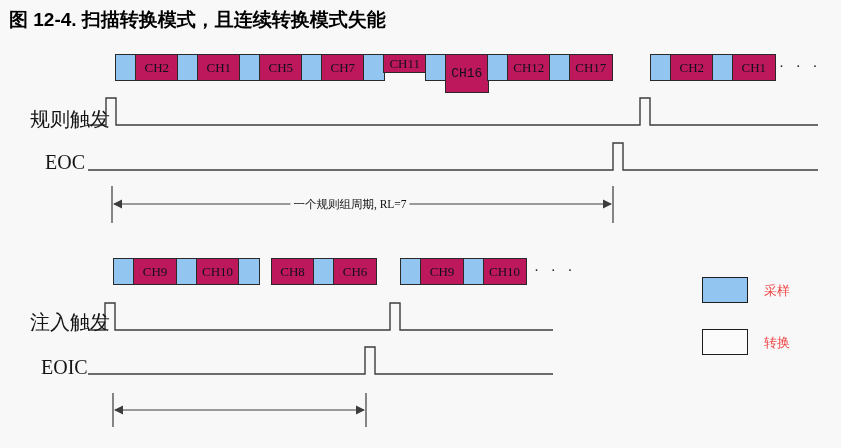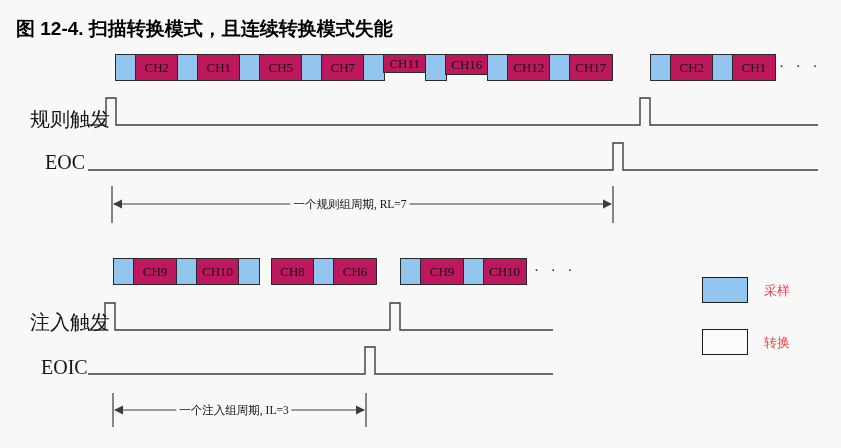--- a/index.html
+++ b/index.html
@@ -1,20 +1,20 @@
 <!DOCTYPE html>
 <html><head>
 <meta charset="utf-8">
 <style>
   html,body{margin:0;padding:0;background:#fff;}
   #canvas{position:relative;width:841px;height:448px;background:#f8f8f8;overflow:hidden;
           font-family:"Liberation Serif","DejaVu Serif",serif;}
   #wave-svg{position:absolute;left:0;top:0;}
-  .title{position:absolute;left:16px;top:7px;font-family:"Liberation Sans","DejaVu Sans",sans-serif;
-         font-weight:bold;font-size:19px;color:#000;white-space:nowrap;margin-top:9px;}
+  .title{position:absolute;left:9px;top:7px;font-family:"Liberation Sans","DejaVu Sans",sans-serif;
+         font-weight:bold;font-size:19px;color:#000;white-space:nowrap;}
   .sig-label{position:absolute;font-size:20px;color:#151515;white-space:nowrap;}
   .chan-group{position:absolute;display:flex;}
   .cell{box-sizing:border-box;border:1.5px solid #2a2a2a;}
   .cell + .cell{margin-left:-1.5px;}
   .cell.sample{background:#92c6f0;}
   .cell.convert{background:#be185d;display:flex;align-items:center;justify-content:center;
                 font-size:13px;color:#101018;}
   .dots{position:absolute;font-size:15px;letter-spacing:4px;color:#222;white-space:nowrap;}
   .period-text{position:absolute;transform:translateX(-50%);font-size:11.5px;color:#111;
                background:#f8f8f8;padding:0 3px;white-space:nowrap;line-height:15px;text-align:right;}
@@ -50,40 +50,39 @@
 
   <div class="sig-label" style="left:30px;top:106px">规则触发</div>
   <div class="sig-label" style="left:45px;top:151px">EOC</div>
   <div class="sig-label" style="left:30px;top:309px">注入触发</div>
   <div class="sig-label" style="left:41px;top:356px">EOIC</div>
 
   <div class="dots" style="left:779px;top:58px">· · ·</div>
   <div class="dots" style="left:534px;top:262px">· · ·</div>
 
   <div class="period-text" style="left: 350px; top: 197px; z-index: 5;">一个规则组周期, RL=7</div>
-  <div class="period-text" style="left: 234px; top: 403px; z-index: 5;">一个注入组周期, IL=3</div>
 
   <div class="legend-swatch sample" style="left:702px;top:277px"></div>
   <div class="legend-label" style="left:764px;top:282px">采样</div>
   <div class="legend-swatch convert" style="left:702px;top:329px"></div>
   <div class="legend-label" style="left:764px;top:334px">转换</div>
 
 <div class="chan-group" style="left: 115px; top: 54px;">
       <div class="cell sample" style="width: 21.5px; height: 27px;"></div>
       <div class="cell convert" style="width: 43.5px; height: 27px;">CH2</div>
       <div class="cell sample" style="width: 21.5px; height: 27px;"></div>
       <div class="cell convert" style="width: 43.5px; height: 27px;">CH1</div>
       <div class="cell sample" style="width: 21.5px; height: 27px;"></div>
       <div class="cell convert" style="width: 43.5px; height: 27px;">CH5</div>
       <div class="cell sample" style="width: 21.5px; height: 27px;"></div>
       <div class="cell convert" style="width: 43.5px; height: 27px;">CH7</div>
       <div class="cell sample" style="width: 21.5px; height: 27px;"></div>
       <div class="cell convert" style="width: 43.5px; height: 19px;">CH11</div>
       <div class="cell sample" style="width: 21.5px; height: 27px;"></div>
-      <div class="cell convert" style="width: 43.5px; height: 21px;">CH16</div>
+      <div class="cell convert" style="width: 43.5px; height: 39px; font-family: Liberation Mono, monospace;">CH16</div>
       <div class="cell sample" style="width: 21.5px; height: 27px;"></div>
       <div class="cell convert" style="width: 43.5px; height: 27px;">CH12</div>
       <div class="cell sample" style="width: 21.5px; height: 27px;"></div>
       <div class="cell convert" style="width: 43.5px; height: 27px;">CH17</div>
     </div>
     <div class="chan-group" style="left: 650px; top: 54px;">
       <div class="cell sample" style="width: 21.5px; height: 27px;"></div>
       <div class="cell convert" style="width: 43.5px; height: 27px;">CH2</div>
       <div class="cell sample" style="width: 21.5px; height: 27px;"></div>
       <div class="cell convert" style="width: 43.5px; height: 27px;">CH1</div>

